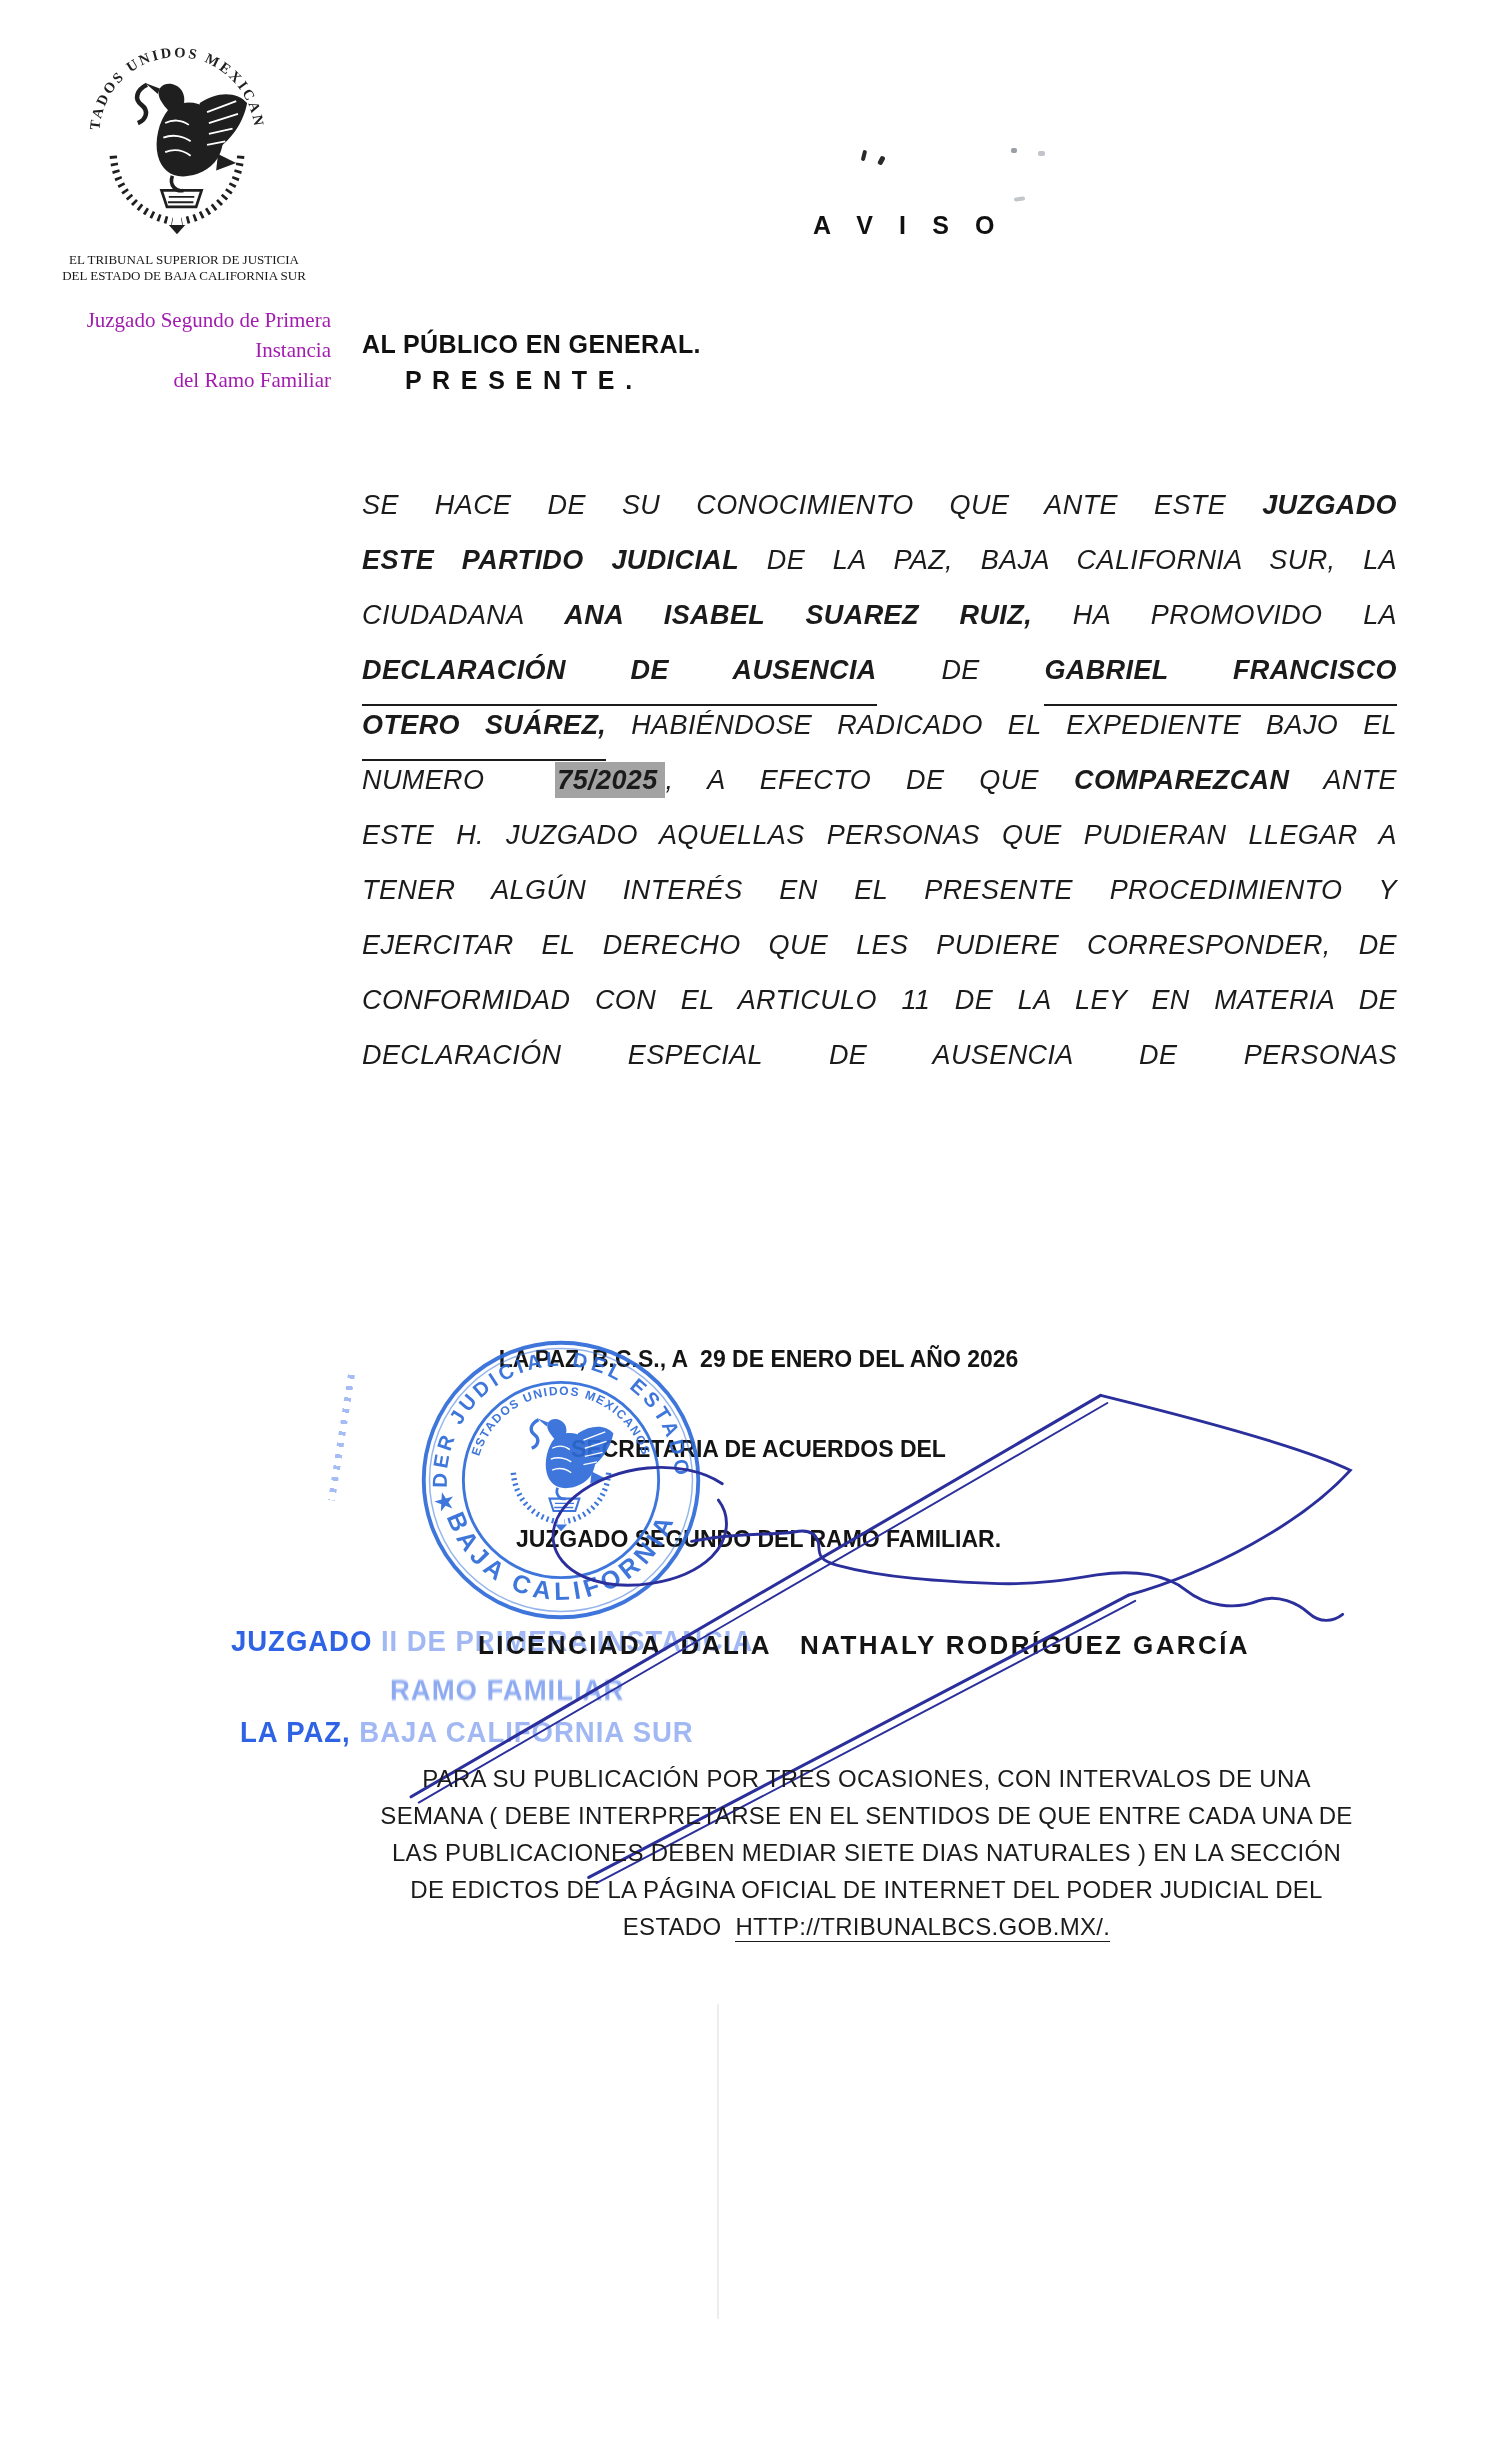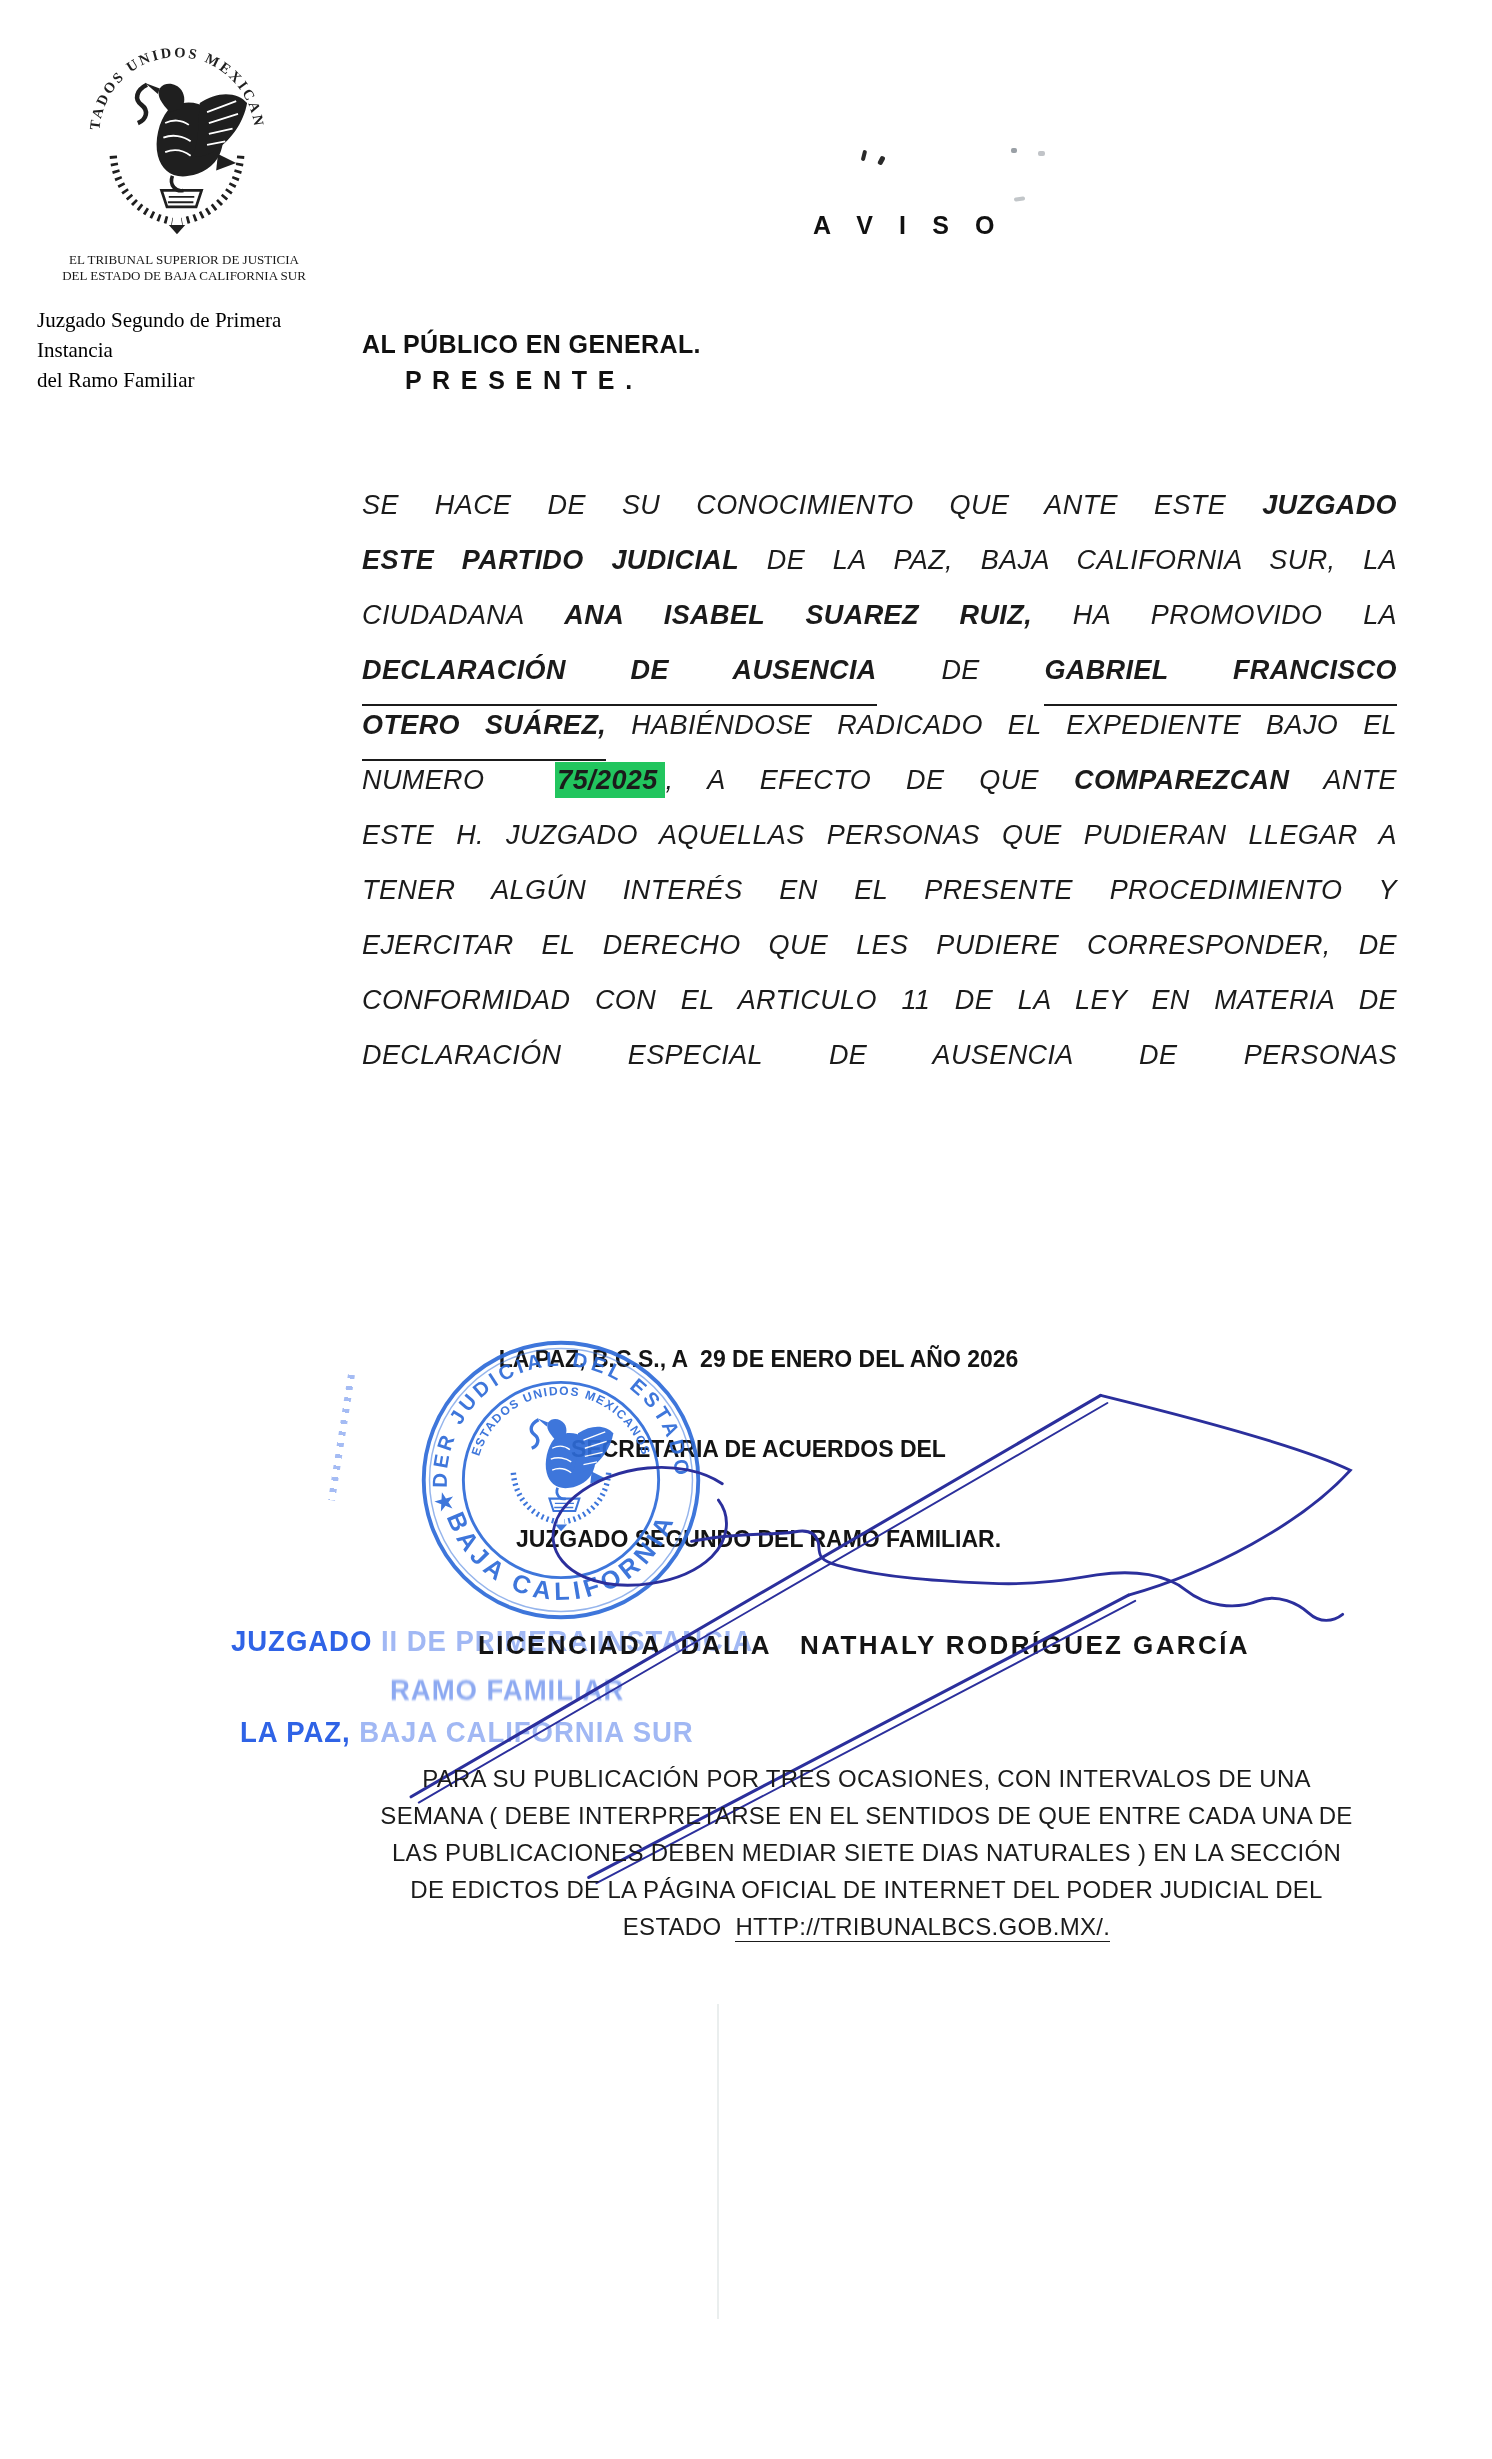--- a/index.html
+++ b/index.html
@@ -6,36 +6,36 @@
   html,body{margin:0;padding:0;background:#fff;}
   .page{position:relative;width:1493px;height:2459px;background:#ffffff;overflow:hidden;
         font-family:"Liberation Sans",sans-serif;color:#1c1c1c;}
   .abs{position:absolute;}
   .pre{white-space:pre-wrap;}
 
   
   .emblem{left:75px;top:33px;width:204px;height:223px;color:#1f1f1f;}
   .tribunal{left:37px;top:252px;width:294px;text-align:center;
             font-family:"Liberation Serif",serif;font-size:13px;line-height:16.3px;color:#181818;}
-  .court{left:37px;top:305px;width:294px;text-align:left;
-         font-family:"Liberation Serif",serif;font-size:21px;line-height:30px;color:#000000;}
+  .court{left:37px;top:305px;width:294px;text-align:right;
+         font-family:"Liberation Serif",serif;font-size:21px;line-height:30px;color:#a21caf;}
 
   
   .aviso{left:813px;top:211px;font-size:25px;font-weight:bold;letter-spacing:9.6px;color:#111;}
   .salut1{left:362px;top:330px;font-size:25px;font-weight:bold;letter-spacing:0.4px;color:#111;}
   .salut2{left:362px;top:366px;font-size:25px;font-weight:bold;letter-spacing:1.9px;color:#111;margin-left:43px;}
 
   
   .body-block{left:362px;top:478px;width:1035px;}
   .body-line{font-size:27px;letter-spacing:0.4px;line-height:55px;height:55px;
              text-align:justify;text-align-last:justify;color:#1b1b1b;font-style:italic;}
   .body-line.last{text-align-last:left;}
   .body-line span.b{font-weight:bold;}
   .body-line span.u{border-bottom:2.9px solid #1b1b1b;padding-bottom:19px;}
-  .body-line span.hl{background:#22c55e;padding:2.9px 7.7px 2.9px 1.9px;margin-left:36px;}
+  .body-line span.hl{background:#a3a3a3;padding:2.9px 7.7px 2.9px 1.9px;margin-left:36px;}
 
   
   .date-block{left:384px;top:1284px;width:749px;text-align:center;font-weight:bold;
               font-size:23px;line-height:30px;color:#141414;white-space:pre-wrap;}
 
   
   .seal{left:416px;top:1335px;width:290px;height:290px;color:#2e6bd8;opacity:.92;}
 
   
   .margin-smudge{left:338px;top:1374px;width:6.7px;height:127px;opacity:.5;transform:rotate(9deg);

